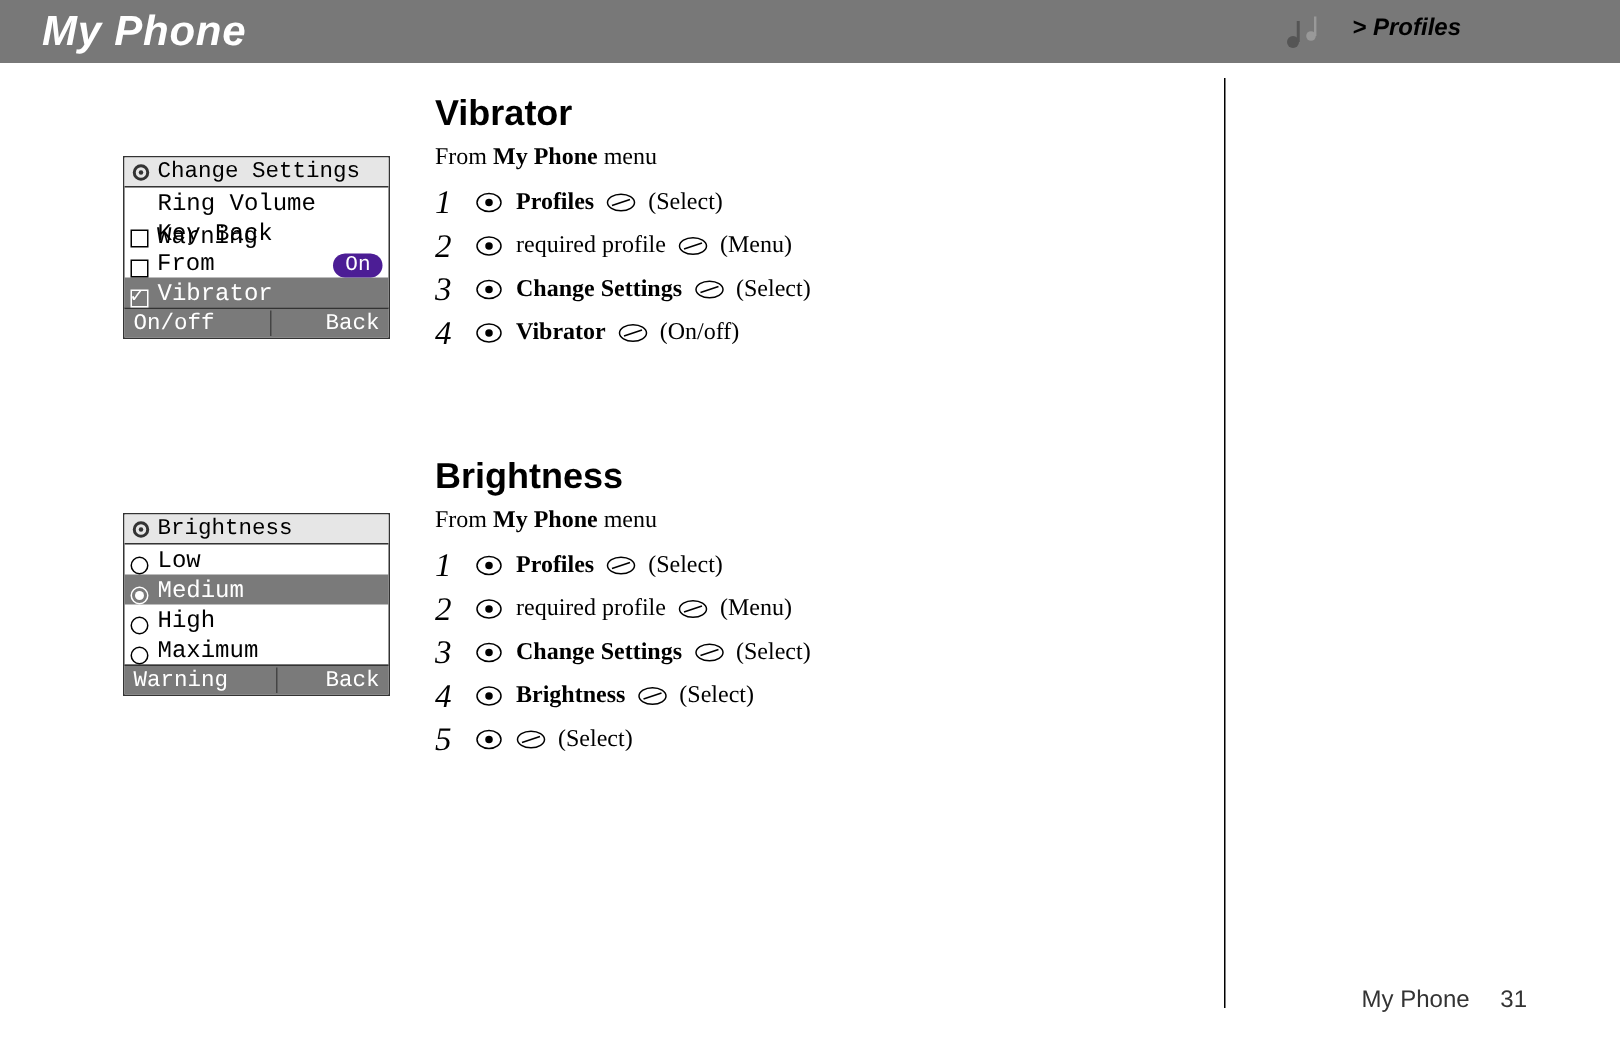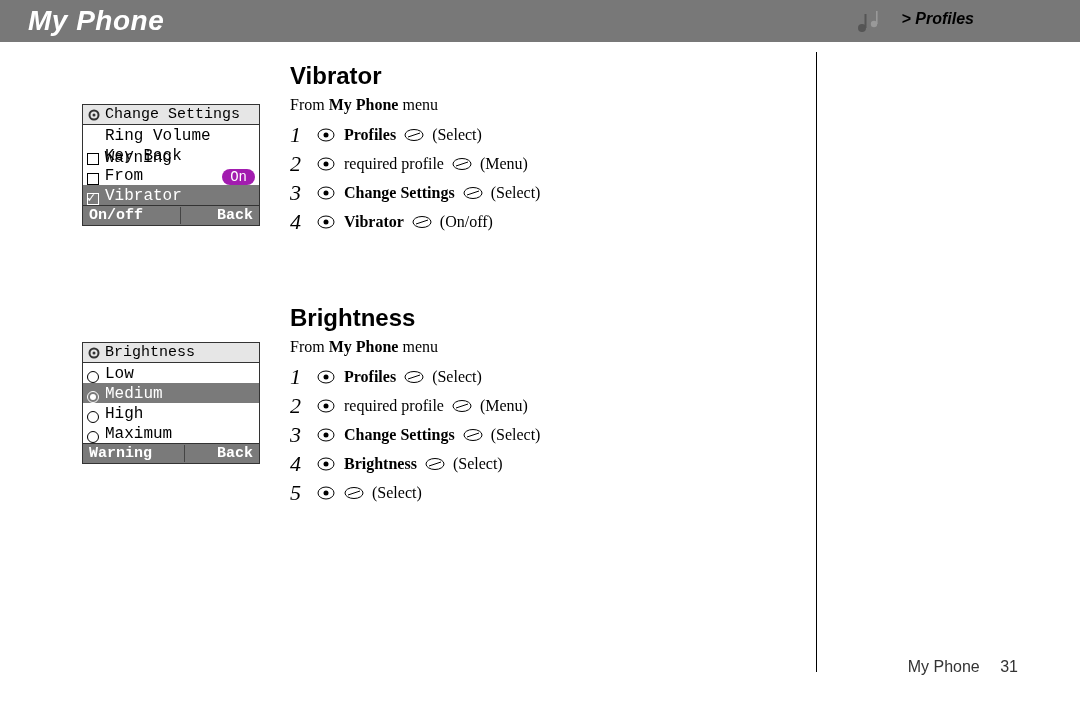--- a/index.html
+++ b/index.html
@@ -128,35 +128,35 @@
   }
   .radio.checked-sel::after {
     content: "";
     position: absolute;
     top: 2px; left: 2px; right: 2px; bottom: 2px;
     background: #fff;
     border-radius: 50%;
   }
   .radio.sel { border-color: #fff; }
   .pill {
-    background: #a21caf;
+    background: #4c1d95;
     color: #fff;
     border-radius: 9px;
     padding: 0 8px;
     font-size: 14px;
     line-height: 16px;
   }
   .phone .ph-soft {
     background: #7a7a7a;
     color: #fff;
     display: flex;
     justify-content: space-between;
     font-family: 'Courier New', monospace;
     font-size: 15px;
-    font-weight: bold;
+    font-weight: normal;
     padding: 1px 6px;
     border-top: 1px solid #333;
   }
   .sep {
     width: 1px;
     align-self: stretch;
     background: #444;
   }
 
   

